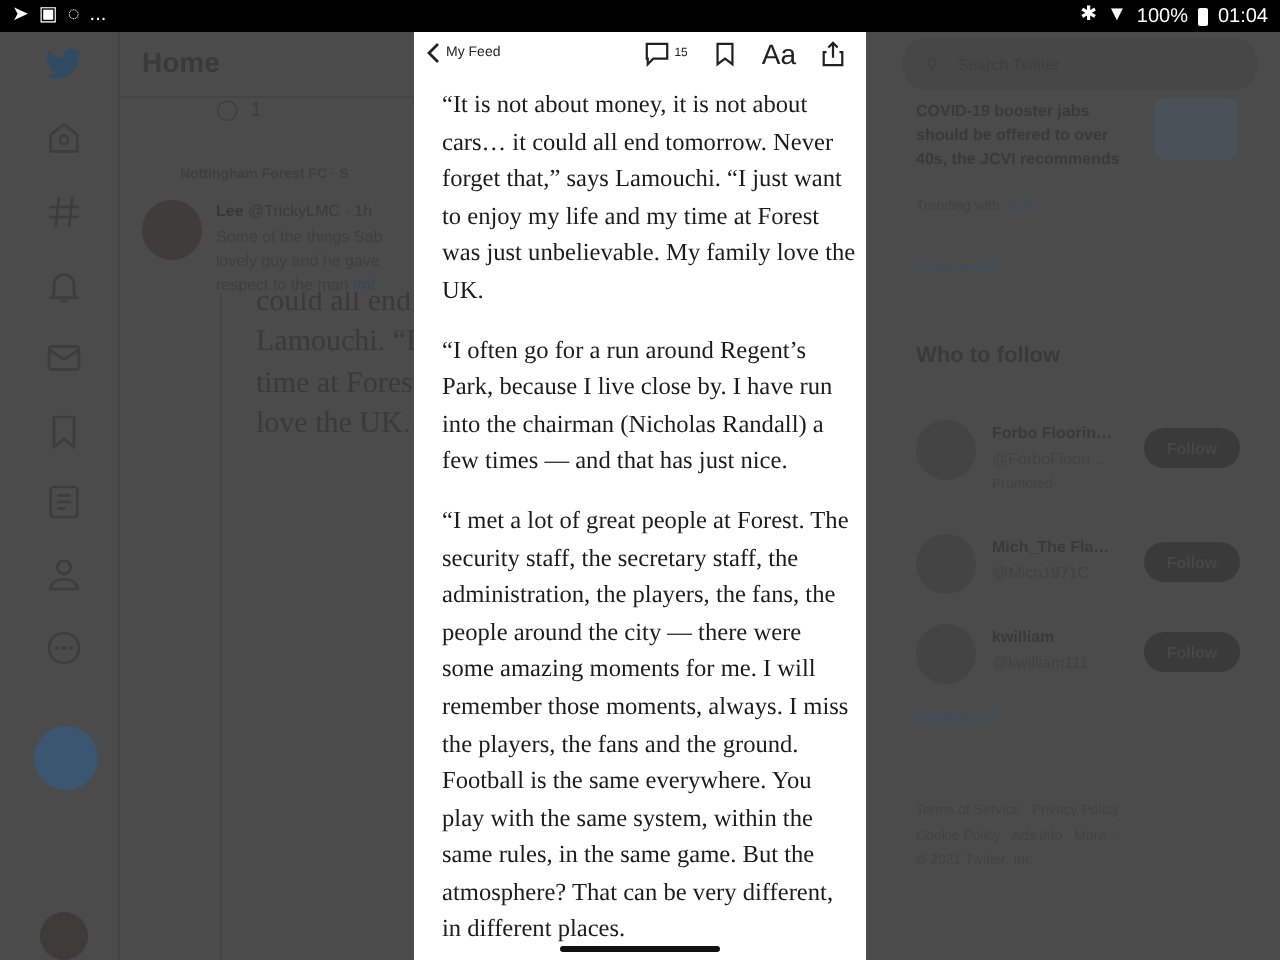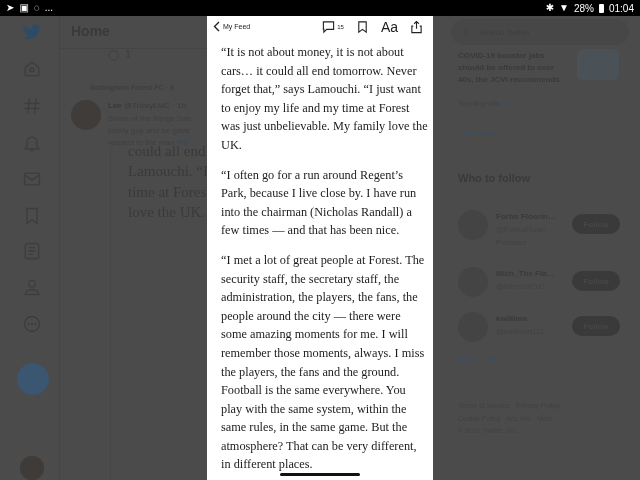--- a/index.html
+++ b/index.html
@@ -71,21 +71,21 @@
 <div class="statusbar">
   <div class="left">
     <span class="sb-ico">➤</span>
     <span class="sb-ico">▣</span>
     <span class="sb-ico">◌</span>
     <span class="sb-ico">...</span>
   </div>
   <div class="right">
     <span class="sb-ico">✱</span>
     <span class="sb-ico">▼</span>
-    <span>28%</span>
+    <span>100%</span>
     <span class="battery"></span>
     <span>01:04</span>
   </div>
 </div>
 
 <div class="bg">
   <div class="leftnav">
     <div class="nav-ico tw-logo" style="top:6px">
       <svg viewBox="0 0 24 24">
           <path fill="currentColor" d="M23 5c-.8.4-1.7.6-2.6.7.9-.6 1.6-1.4 2-2.5-.9.5-1.9.9-2.9 1.1a4.5 4.5 0 0 0-7.7 4.1C8 8.2 4.7 6.4 2.5 3.7a4.5 4.5 0 0 0 1.4 6c-.7 0-1.4-.2-2-.6 0 2.2 1.5 4 3.6 4.4-.7.2-1.4.2-2 .1.6 1.8 2.3 3.1 4.2 3.1A9 9 0 0 1 1 18.6 12.8 12.8 0 0 0 7.9 20.6c8.3 0 12.8-6.9 12.8-12.8v-.6C21.6 6.6 22.4 5.8 23 5z"></path>
@@ -231,19 +231,19 @@
         </svg>
       <span class="aa">Aa</span>
       <svg viewBox="0 0 14 14">
           <path d="M7 1v8M4.5 3.5L7 1l2.5 2.5M3.5 6H2v7h10V6h-1.5" fill="none" stroke="#222" stroke-width="1.2"></path>
         </svg>
     </div>
   </div>
 
   <div class="article">
     <p>“It is not about money, it is not about cars… it could all end tomorrow. Never forget that,” says Lamouchi. “I just want to enjoy my life and my time at Forest was just unbelievable. My family love the UK.</p>
-    <p>“I often go for a run around Regent’s Park, because I live close by. I have run into the chairman (Nicholas Randall) a few times — and that has been nice.</p>
+    <p>“I often go for a run around Regent’s Park, because I live close by. I have run into the chairman (Nicholas Randall) a few times — and that has just nice.</p>
     <p>“I met a lot of great people at Forest. The security staff, the secretary staff, the administration, the players, the fans, the people around the city — there were some amazing moments for me. I will remember those moments, always. I miss the players, the fans and the ground. Football is the same everywhere. You play with the same system, within the same rules, in the same game. But the atmosphere? That can be very different, in different places.</p>
 
   </div>
 
   <div class="home-indicator"></div>
 </div>
 
 </body></html>

